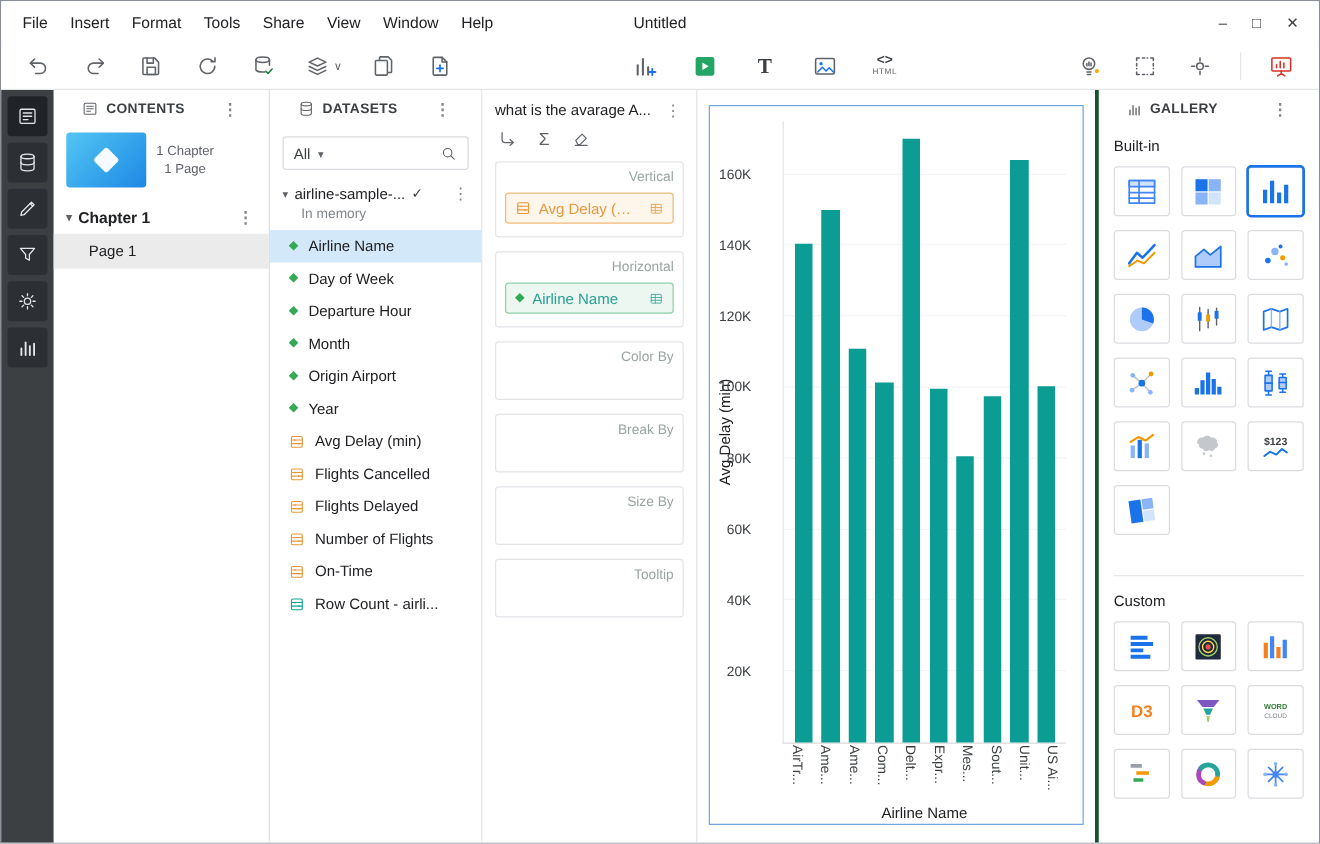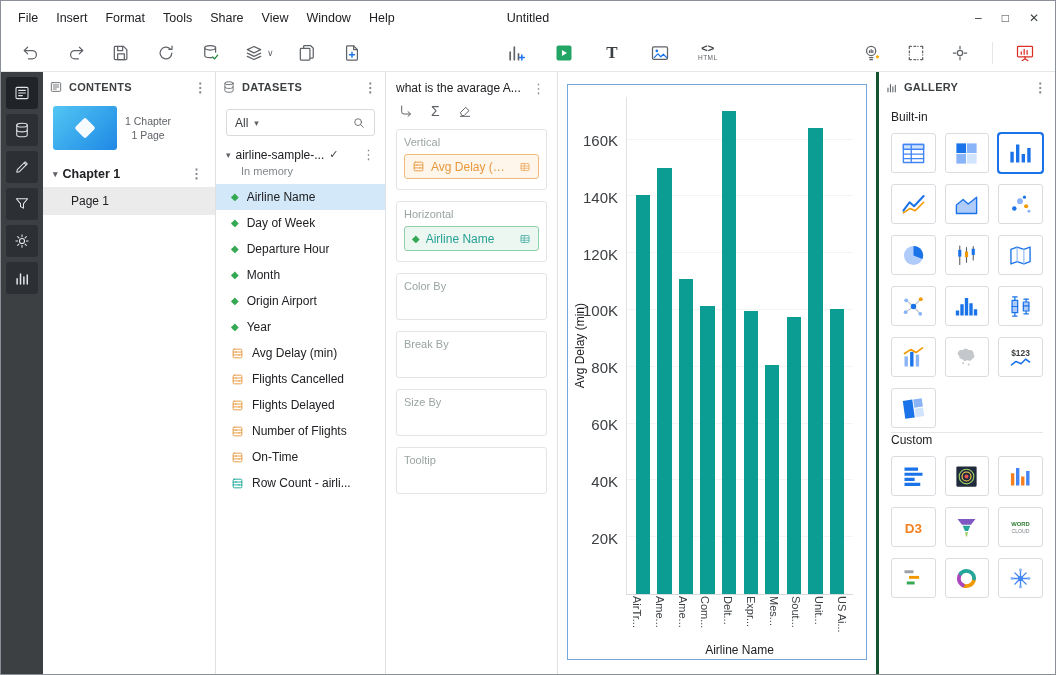--- a/index.html
+++ b/index.html
@@ -35,21 +35,21 @@
   .rail{width:42px;flex:0 0 42px;background:#3C4043;display:flex;flex-direction:column;align-items:center;padding-top:5px;gap:5px;}
   .rail-btn{width:32px;height:32px;border-radius:3px;background:#2C2F34;display:flex;align-items:center;justify-content:center;cursor:pointer;}
   .rail-btn.active{background:#202328;}
   .rail-btn svg{display:block;}
 
   .panel{background:#fff;border-right:1px solid #DEE0E3;display:flex;flex-direction:column;min-height:0;}
   .panel.contents{width:173px;flex:0 0 173px;}
   .panel.datasets{width:170px;flex:0 0 170px;}
   .panel.editor{width:172px;flex:0 0 172px;}
   .panel.gallery{width:179px;flex:0 0 179px;border-right:none;border-left:3px solid #14532d;}
-  .panel-header{height:30px;flex:0 0 30px;display:flex;align-items:center;gap:6px;padding:0 6px;font-size:11px;font-weight:bold;color:#3C4043;letter-spacing:.3px;}
+  .panel-header{height:30px;flex:0 0 30px;display:flex;align-items:center;gap:6px;padding:0 22px;font-size:11px;font-weight:bold;color:#3C4043;letter-spacing:.3px;}
   .ph-icon{display:flex;align-items:center;}
   .kebab{margin-left:auto;color:#80868B;font-size:13px;cursor:pointer;padding:0 2px;}
 
   
   .thumb-row{display:flex;gap:8px;padding:4px 10px 10px;}
   .thumb{width:64px;height:44px;flex:0 0 64px;border-radius:3px;background:linear-gradient(135deg,#53C6F3 0%,#1E88E5 100%);position:relative;cursor:pointer;}
   .thumb-logo{position:absolute;left:50%;top:50%;width:15px;height:15px;transform:translate(-50%,-50%) rotate(45deg);background:rgba(255,255,255,.95);border-radius:2px;}
   .thumb-caption{font-size:10.5px;color:#5f6368;display:flex;flex-direction:column;justify-content:center;gap:2px;align-items:center;}
   .chapter-row{display:flex;align-items:center;gap:5px;padding:6px 10px;font-size:12.5px;font-weight:bold;cursor:pointer;}
   .caret{font-size:9px;color:#5f6368;}
@@ -74,49 +74,49 @@
   .editor-tab-main{display:flex;align-items:center;gap:6px;padding:0 10px;font-size:11px;font-weight:bold;color:#3C4043;background:#fff;flex:1;letter-spacing:.3px;}
   .editor-tab{width:40px;display:flex;align-items:center;justify-content:center;background:#E8EAED;border-left:1px solid #DADCE0;cursor:pointer;}
   .question-row{display:flex;align-items:flex-start;gap:4px;padding:9px 10px 2px;font-size:12px;}
   .question-text{flex:1;white-space:nowrap;overflow:hidden;cursor:text;}
   .editor-icons{display:flex;align-items:center;gap:17px;padding:5px 12px 10px;color:#5f6368;}
   .ed-ic{cursor:pointer;display:flex;}
   .sigma{font-size:14px;color:#5f6368;cursor:pointer;line-height:1;}
   .wells{padding:0 10px 10px;display:flex;flex-direction:column;gap:11px;overflow:hidden;flex:1;}
   .well{border:1px solid #E2E4E7;border-radius:3px;padding:6px 7px;min-height:47px;}
   .well.filled{min-height:61px;}
-  .well-label{font-size:11px;color:#9AA5A0;}
+  .well-label{font-size:11px;color:#9AA5A0;text-align:right;}
   .pill{margin-top:6px;height:25px;border-radius:3px;display:flex;align-items:center;gap:6px;padding:0 7px;font-size:12px;cursor:grab;}
   .pill.measure{background:#FEF6EB;border:1px solid #F0BA7C;color:#E8973C;}
   .pill.dimension{background:#EDF7F1;border:1px solid #8ED0A9;color:#27A094;}
   .pill-text{flex:1;white-space:nowrap;overflow:hidden;text-overflow:ellipsis;}
   .pill-grid{display:flex;opacity:.85;cursor:pointer;}
 
   
   .canvas{flex:1;background:#fff;padding:12px 9px 14px 9px;display:flex;min-width:0;}
   .chart-box{flex:1;border:1px solid #74A7E0;position:relative;background:#fff;}
   .yaxis-title-wrap{position:absolute;left:4px;top:12px;bottom:64px;width:16px;display:flex;align-items:center;justify-content:center;}
   .yaxis-title{writing-mode:vertical-rl;transform:rotate(180deg);font-size:12px;color:#202124;white-space:nowrap;}
   .yticks{position:absolute;left:18px;width:36px;top:12px;bottom:64px;}
-  .ytick{position:absolute;right:4px;transform:translateY(50%);font-size:15px;color:#3C4043;}
+  .ytick{position:absolute;right:21px;transform:translateY(50%);font-size:11px;color:#3C4043;}
   .plot{position:absolute;left:58px;right:13px;top:12px;bottom:64px;border-left:1px solid #E0E3E6;border-bottom:1px solid #D7DADD;}
   .gridlines{position:absolute;inset:0;}
   .gridline{position:absolute;left:0;right:0;height:1px;background:#F2F4F5;}
   .bars{position:absolute;inset:0;display:flex;align-items:flex-end;padding:0 5px;}
   .bar-slot{flex:1;display:flex;justify-content:center;align-items:flex-end;height:100%;}
   .bar{width:66%;}
   .xlabels{position:absolute;left:58px;right:13px;bottom:17px;height:46px;display:flex;}
   .xlabel{flex:1;display:flex;justify-content:center;}
   .xlabel span{writing-mode:vertical-rl;font-size:11px;color:#3C4043;max-height:46px;overflow:hidden;white-space:nowrap;}
   .xaxis-title{position:absolute;left:58px;right:13px;bottom:2px;text-align:center;font-size:12px;color:#202124;}
 
   
   .gal-body{flex:1;padding:0 12px 10px;overflow:hidden;display:flex;flex-direction:column;}
   .gal-label{font-size:12px;color:#202124;margin:8px 0 9px;}
-  .gal-label.divider{border-top:1px solid #E4E6E8;margin-top:4px;}
+  .gal-label.divider{border-top:1px solid #E4E6E8;margin-top:32px;padding-top:13px;}
   .gal-grid{display:grid;grid-template-columns:repeat(3,1fr);gap:11px 9px;}
   .gal-item{height:40px;border:1px solid #DADCE0;border-radius:3px;display:flex;align-items:center;justify-content:center;background:#fff;cursor:pointer;}
   .gal-item svg{display:block;}
   .gal-item.selected{outline:2px solid #1A73E8;outline-offset:-1px;border-color:#1A73E8;}
 </style>
 </head>
 <body>
 
 <div class="window">
 

